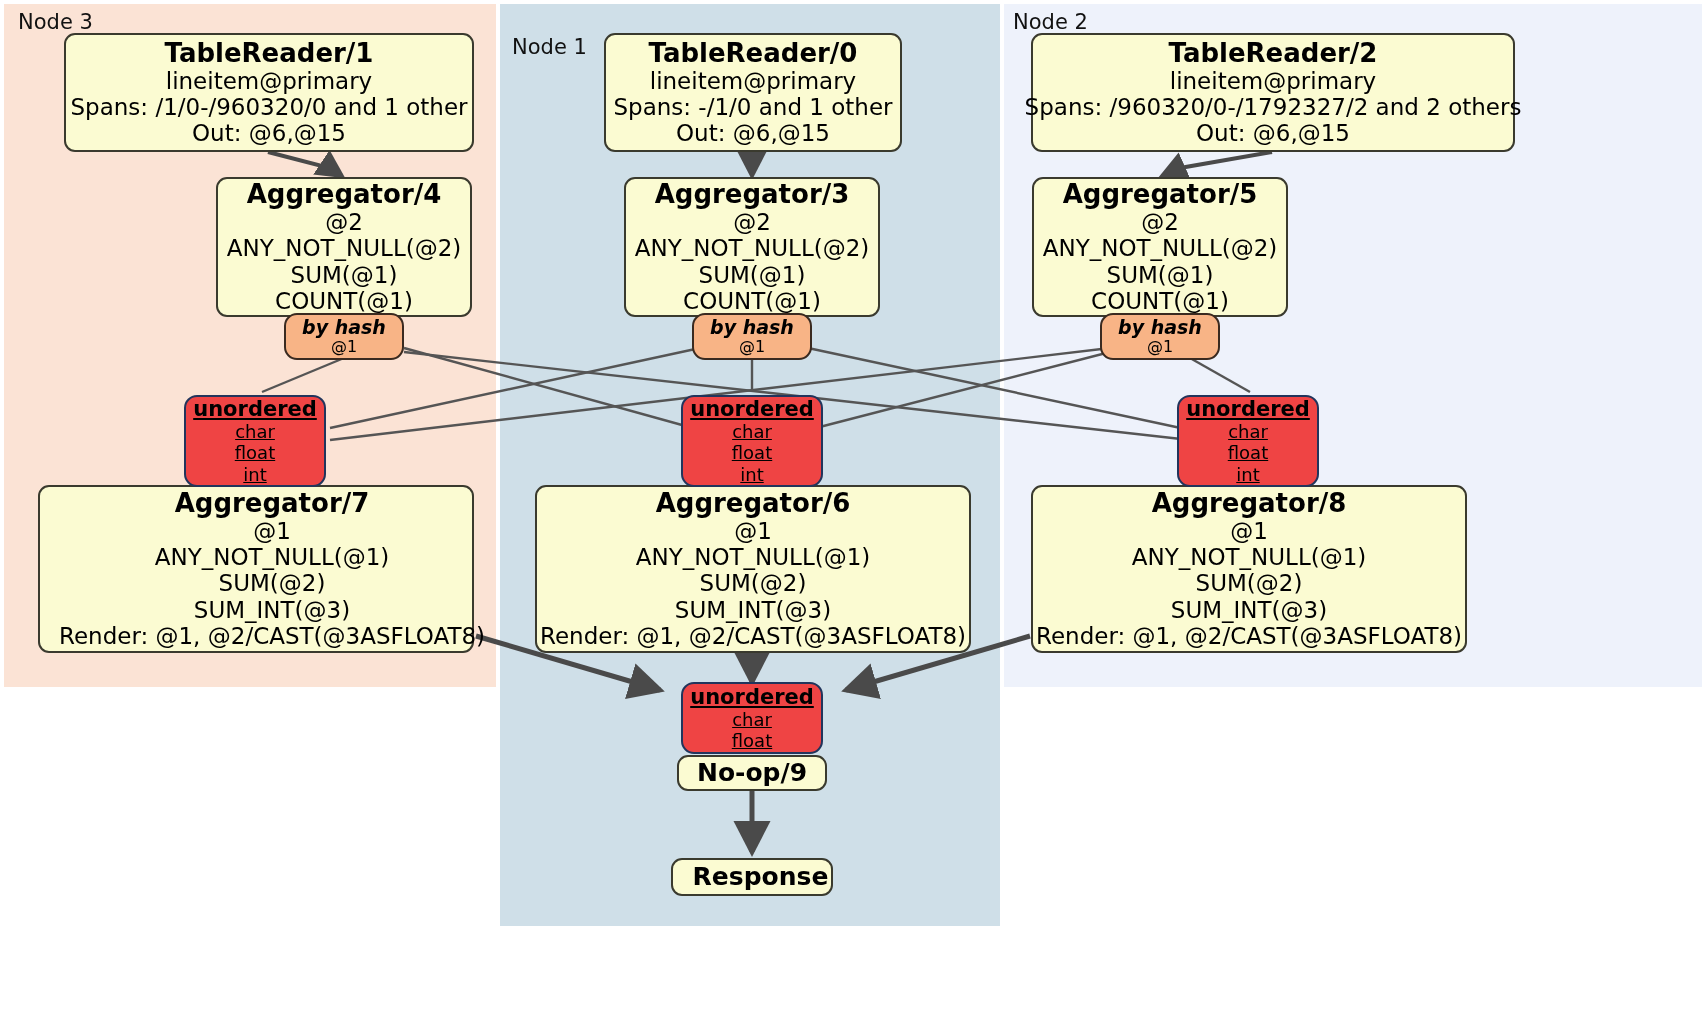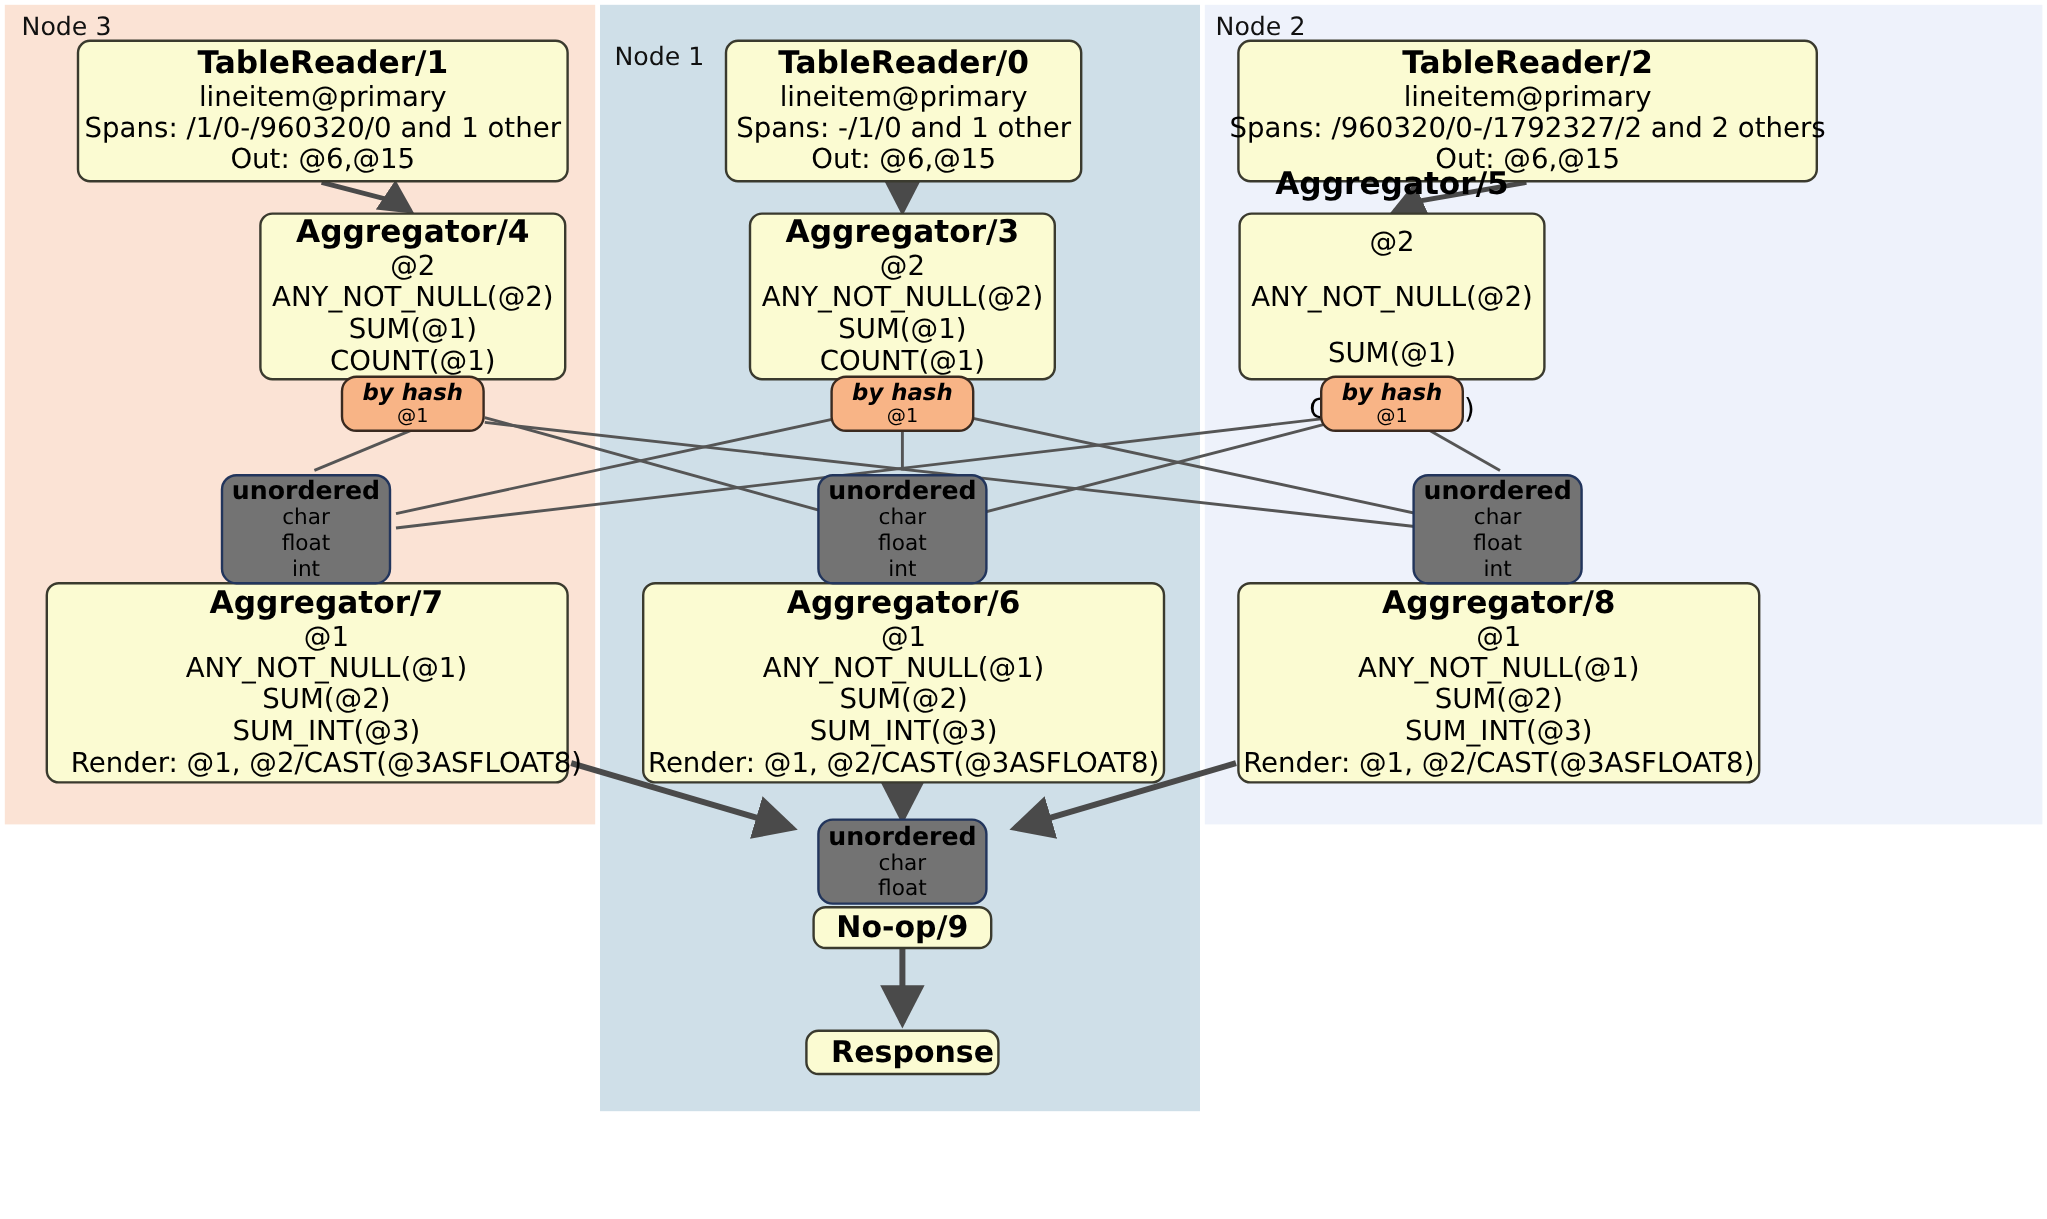--- a/index.html
+++ b/index.html
@@ -34,22 +34,23 @@
   .proc .ln{font-size:23px;line-height:1.14;white-space:nowrap;}
 
   .router{
     background:#f8b486;border:2px solid #3a2a20;border-radius:13px;
     z-index:6;
   }
   .router .ttl{font-weight:bold;font-size:19px;line-height:1.1;font-style:italic;}
   .router .ln{font-size:16px;line-height:1.15;}
 
   .sync{
-    background:#737373;border:2px solid #22355c;border-radius:13px;
+    background:#ef4444;border:2px solid #22355c;border-radius:13px;
     z-index:5;
+    text-decoration:underline;
   }
   .sync .ttl{font-weight:bold;font-size:21px;line-height:1.15;}
   .sync .ln{font-size:18px;line-height:1.18;}
 
   .small .ttl{font-size:25px;}
 </style>
 </head>
 <body>
 
 <div id="stage">
@@ -128,21 +129,21 @@
   </div>
 
   <div class="node proc" style="left:624px;top:177px;width:256px;height:140px;">
     <div class="ttl">Aggregator/3</div>
     <div class="ln">@2</div>
     <div class="ln">ANY_NOT_NULL(@2)</div>
     <div class="ln">SUM(@1)</div>
     <div class="ln">COUNT(@1)</div>
   </div>
 
-  <div class="node proc" style="left:1032px;top:177px;width:256px;height:140px;gap:20px;">
+  <div class="node proc" style="left:1032px;top:177px;width:256px;height:140px;">
     <div class="ttl">Aggregator/5</div>
     <div class="ln">@2</div>
     <div class="ln">ANY_NOT_NULL(@2)</div>
     <div class="ln">SUM(@1)</div>
     <div class="ln">COUNT(@1)</div>
   </div>
 
   <div class="node router" style="left:284px;top:313px;width:120px;height:47px;">
     <div class="ttl">by hash</div>
     <div class="ln">@1</div>

